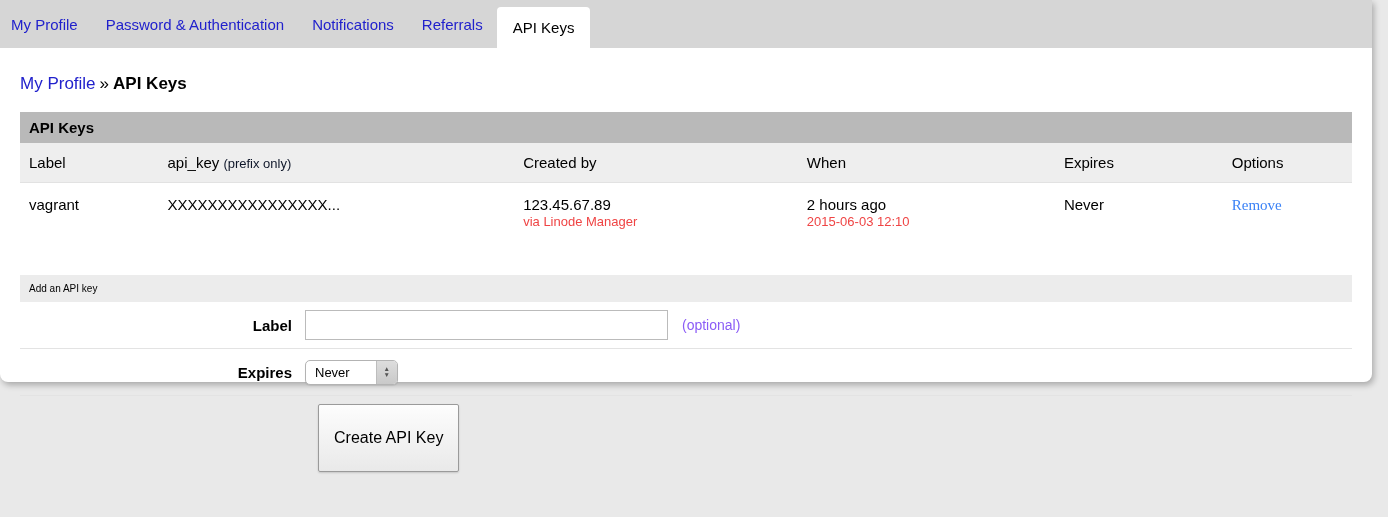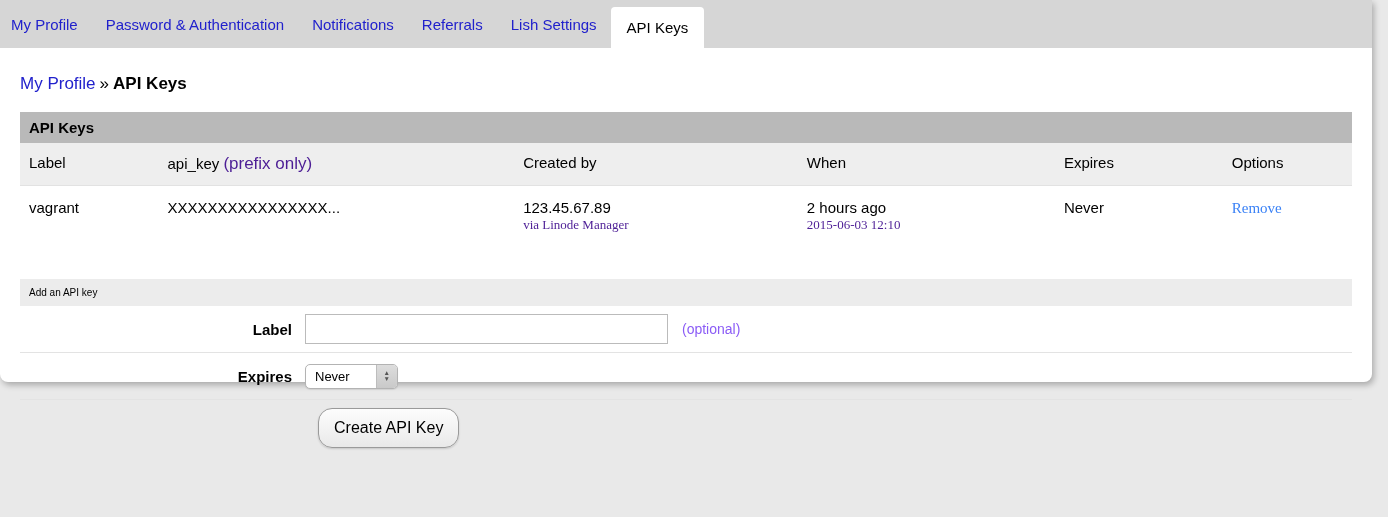--- a/index.html
+++ b/index.html
@@ -62,22 +62,22 @@
     grid-template-columns: 10.4% 26.7% 21.3% 19.3% 12.6% auto;
   }
   .thead {
     background: #eeeeee;
     font-size: 15px;
     border-bottom: 1px solid #e2e2e2;
   }
   .thead > div { padding: 11px 9px; }
   .trow { font-size: 15px; }
   .trow > div { padding: 13px 9px 6px 9px; }
-  .note { color: #4c1d95; font-size: 17px; }
-  .sub { color: #4c1d95; font-size: 13px; margin-top: 1px; font-family: Liberation Serif, serif; }
+  .note { color: #0f172a; font-size: 13px; }
+  .sub { color: #ef4444; font-size: 13px; margin-top: 1px; }
   .remove-link { color: #3b82f6; text-decoration: none; cursor: pointer; font-family: Liberation Serif, serif; }
 
   
   .add-section { margin-top: 40px; }
   .section-title {
     background: #ececec;
     font-size: 10px;
     padding: 8px 9px;
   }
   .form-row {
@@ -128,42 +128,41 @@
     border-left: 1px solid #bdbdbd;
     display: flex; flex-direction: column;
     align-items: center; justify-content: center;
     color: #555;
     font-size: 6.5px;
     line-height: 6px;
   }
   .create-btn {
     font-family: inherit;
     font-size: 16px;
-    padding: 10px 15px;
+    padding: 24px 15px;
     background: linear-gradient(#fdfdfd, #e9e9e9);
     border: 1px solid #9a9a9a;
-    border-radius: 14px;
+    border-radius: 2px;
     box-shadow: 0 1px 2px rgba(0,0,0,0.15);
     cursor: pointer;
     color: #000;
     text-align: center;
   }
   .button-row { padding-left: 298px; }
 </style>
 </head>
 <body>
 
 <div class="window">
 
   <div class="tabbar">
     <a class="tab">My Profile</a>
     <a class="tab">Password &amp; Authentication</a>
     <a class="tab">Notifications</a>
     <a class="tab">Referrals</a>
-    <a class="tab">Lish Settings</a>
     <a class="tab active">API Keys</a>
   </div>
 
   <div class="content">
 
     <div class="breadcrumb">
       <a>My Profile</a><span class="sep">»</span><span class="current">API Keys</span>
     </div>
 
     <div class="keys-table">

